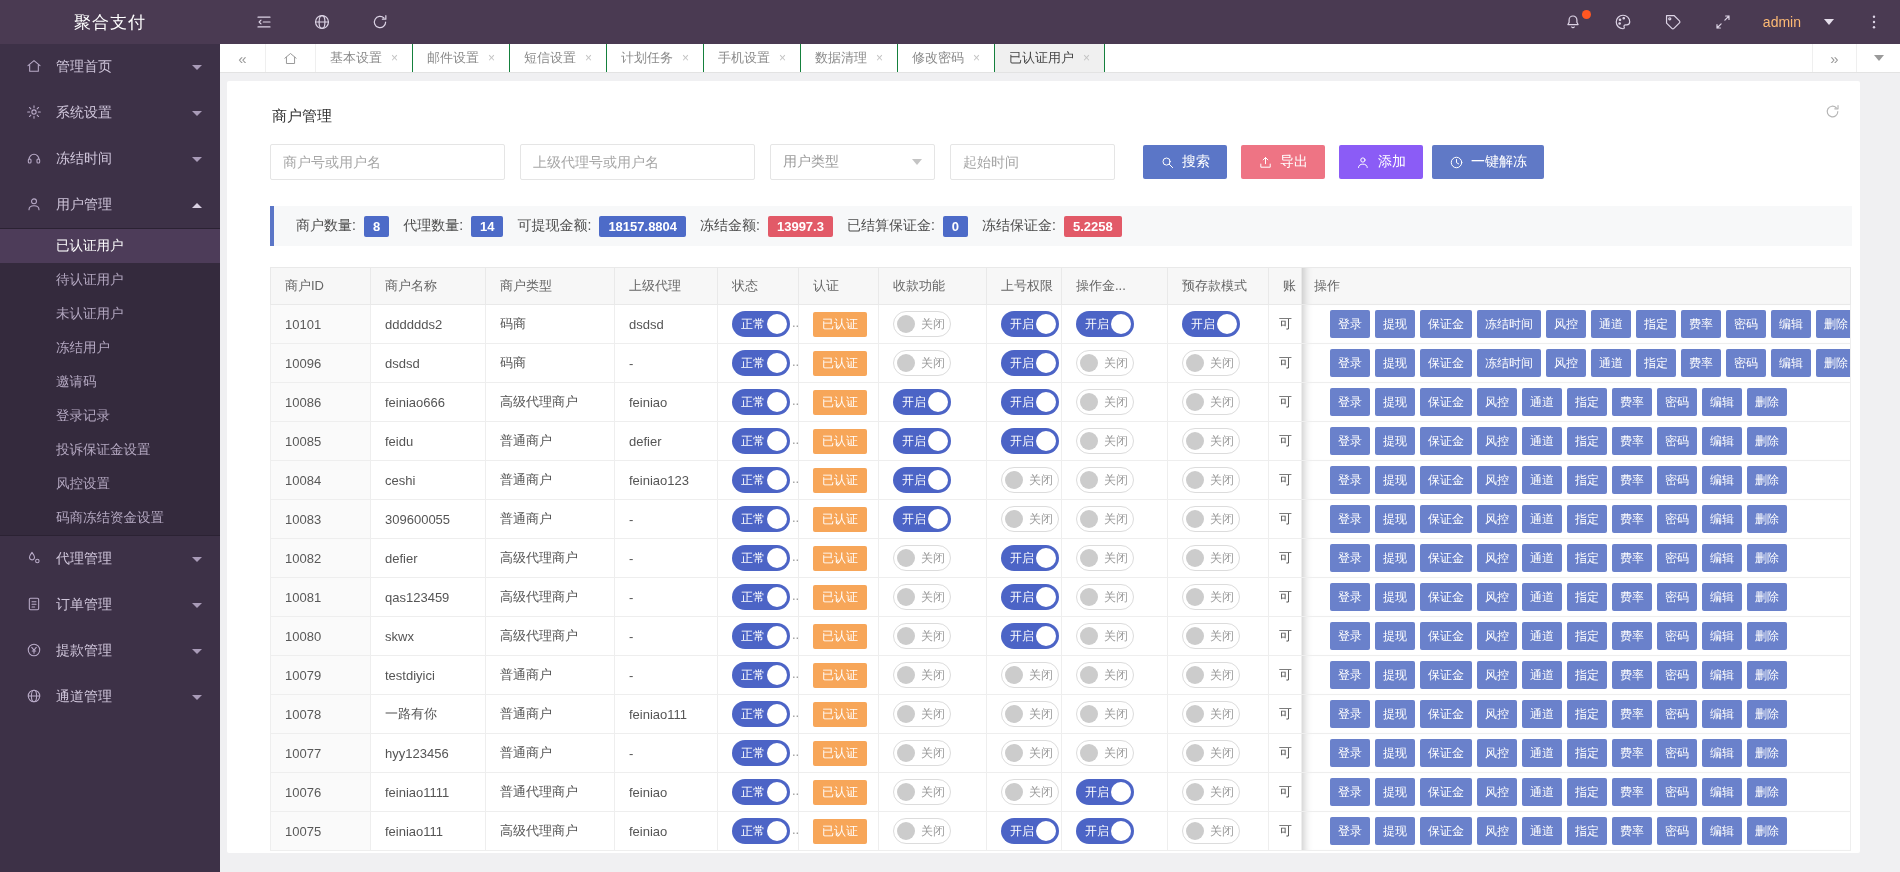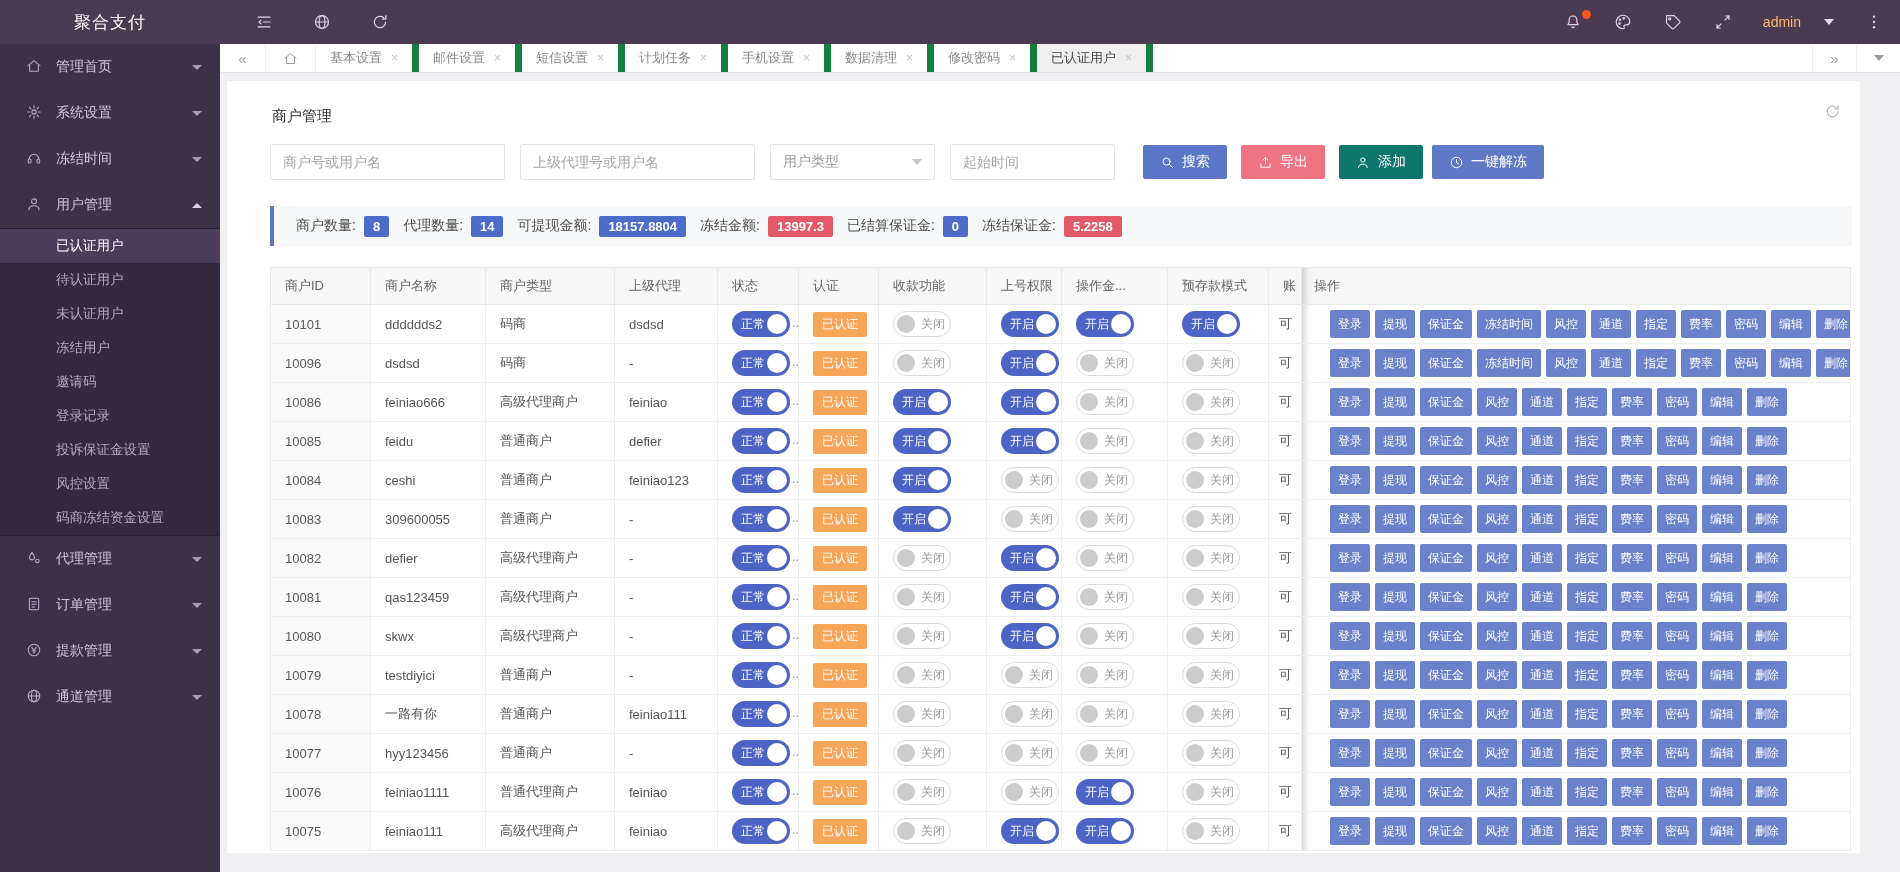--- a/index.html
+++ b/index.html
@@ -34,21 +34,21 @@
   .submenu { background:#342a3d; border-top:1px solid #2b2233; border-bottom:1px solid #2b2233; }
   .sub-item { height:34px; display:flex; align-items:center; padding-left:56px;
               color:#b4a8c1; font-size:13.5px; cursor:pointer; }
   .sub-item.active { background:#4d3c59; color:#ffffff; }
 
   
   .tabbar { height:29px; background:#fff; border-bottom:1px solid #e3e3e3; display:flex; align-items:stretch; font-size:13px; color:#8a8a8a; }
   .tab-nav { width:46px; display:flex; align-items:center; justify-content:center; border-right:1px solid #efefef; color:#9a9a9a; font-size:15px; cursor:pointer; }
   .tab-home { width:50px; display:flex; align-items:center; justify-content:center; border-right:1px solid #efefef; cursor:pointer; color:#9a9a9a; }
   .tab-home svg { width:15px; height:15px; }
-  .tab { display:flex; align-items:center; padding:0 14px; border-right:7px solid #15803d; cursor:pointer; white-space:nowrap; }
+  .tab { display:flex; align-items:center; padding:0 14px; border-right:1px solid #15803d; cursor:pointer; white-space:nowrap; }
   .tab .tab-x { margin-left:9px; color:#c3c3c3; font-size:12px; }
   .tab.active { background:#f0f0f0; color:#444; }
   .tab-spacer { flex:1; }
   .tab-right { width:44px; display:flex; align-items:center; justify-content:center; border-left:1px solid #efefef; color:#9a9a9a; font-size:15px; cursor:pointer; }
 
   
   .content { flex:1; overflow:hidden; }
   .card { margin:8px 40px 0 7px; background:#fff; border-radius:2px; padding:18px 8px 0 43px; position:relative; height:772px; }
   .card-title { font-size:15px; color:#333; padding:8px 0 2px 2px; }
   .card-sync { position:absolute; right:18px; top:22px; width:18px; height:18px; color:#b5b5b5; cursor:pointer; }
@@ -62,21 +62,21 @@
   .w-big { width:235px; }
   .w-med { width:165px; margin-left:15px; }
   .f-select { width:165px; height:36px; margin-left:15px; border:1px solid #e5e5e5; border-radius:2px; display:flex; align-items:center;
               padding:0 12px; font-size:14px; color:#9b9b9b; cursor:pointer; }
   .f-select .caret { margin-left:auto; width:0; height:0; border-left:5px solid transparent; border-right:5px solid transparent; border-top:6px solid #c4c4c4; }
   .btn { height:34px; border:none; border-radius:2px; color:#fff; font-size:14px; display:flex; align-items:center; gap:7px;
          padding:0 17px; cursor:pointer; font-family:"Liberation Sans","DejaVu Sans",sans-serif; }
   .btn svg { width:14px; height:14px; }
   .btn-search { background:#5b76c7; margin-left:28px; }
   .btn-export { background:#ee7484; margin-left:14px; }
-  .btn-add { background:#0f766e; margin-left:14px;text-align:center; }
+  .btn-add { background:#8b5cf6; margin-left:14px;text-align:center; }
   .btn-unfreeze { background:#6079c6; margin-left:9px; }
 
   
   .stats { margin-top:26px; height:40px; background:#f7f8f9; border-left:4px solid #5b76c7; display:flex; align-items:center;
            padding-left:22px; font-size:14px; color:#4d4d4d; }
   .stat-label { margin-right:8px; }
   .stat-badge { color:#fff; font-weight:bold; font-size:13px; padding:3px 9px; border-radius:2px; margin-right:14px; }
   .stat-badge.blue { background:#4d6bc8; }
   .stat-badge.red { background:#e25a68; }
 

